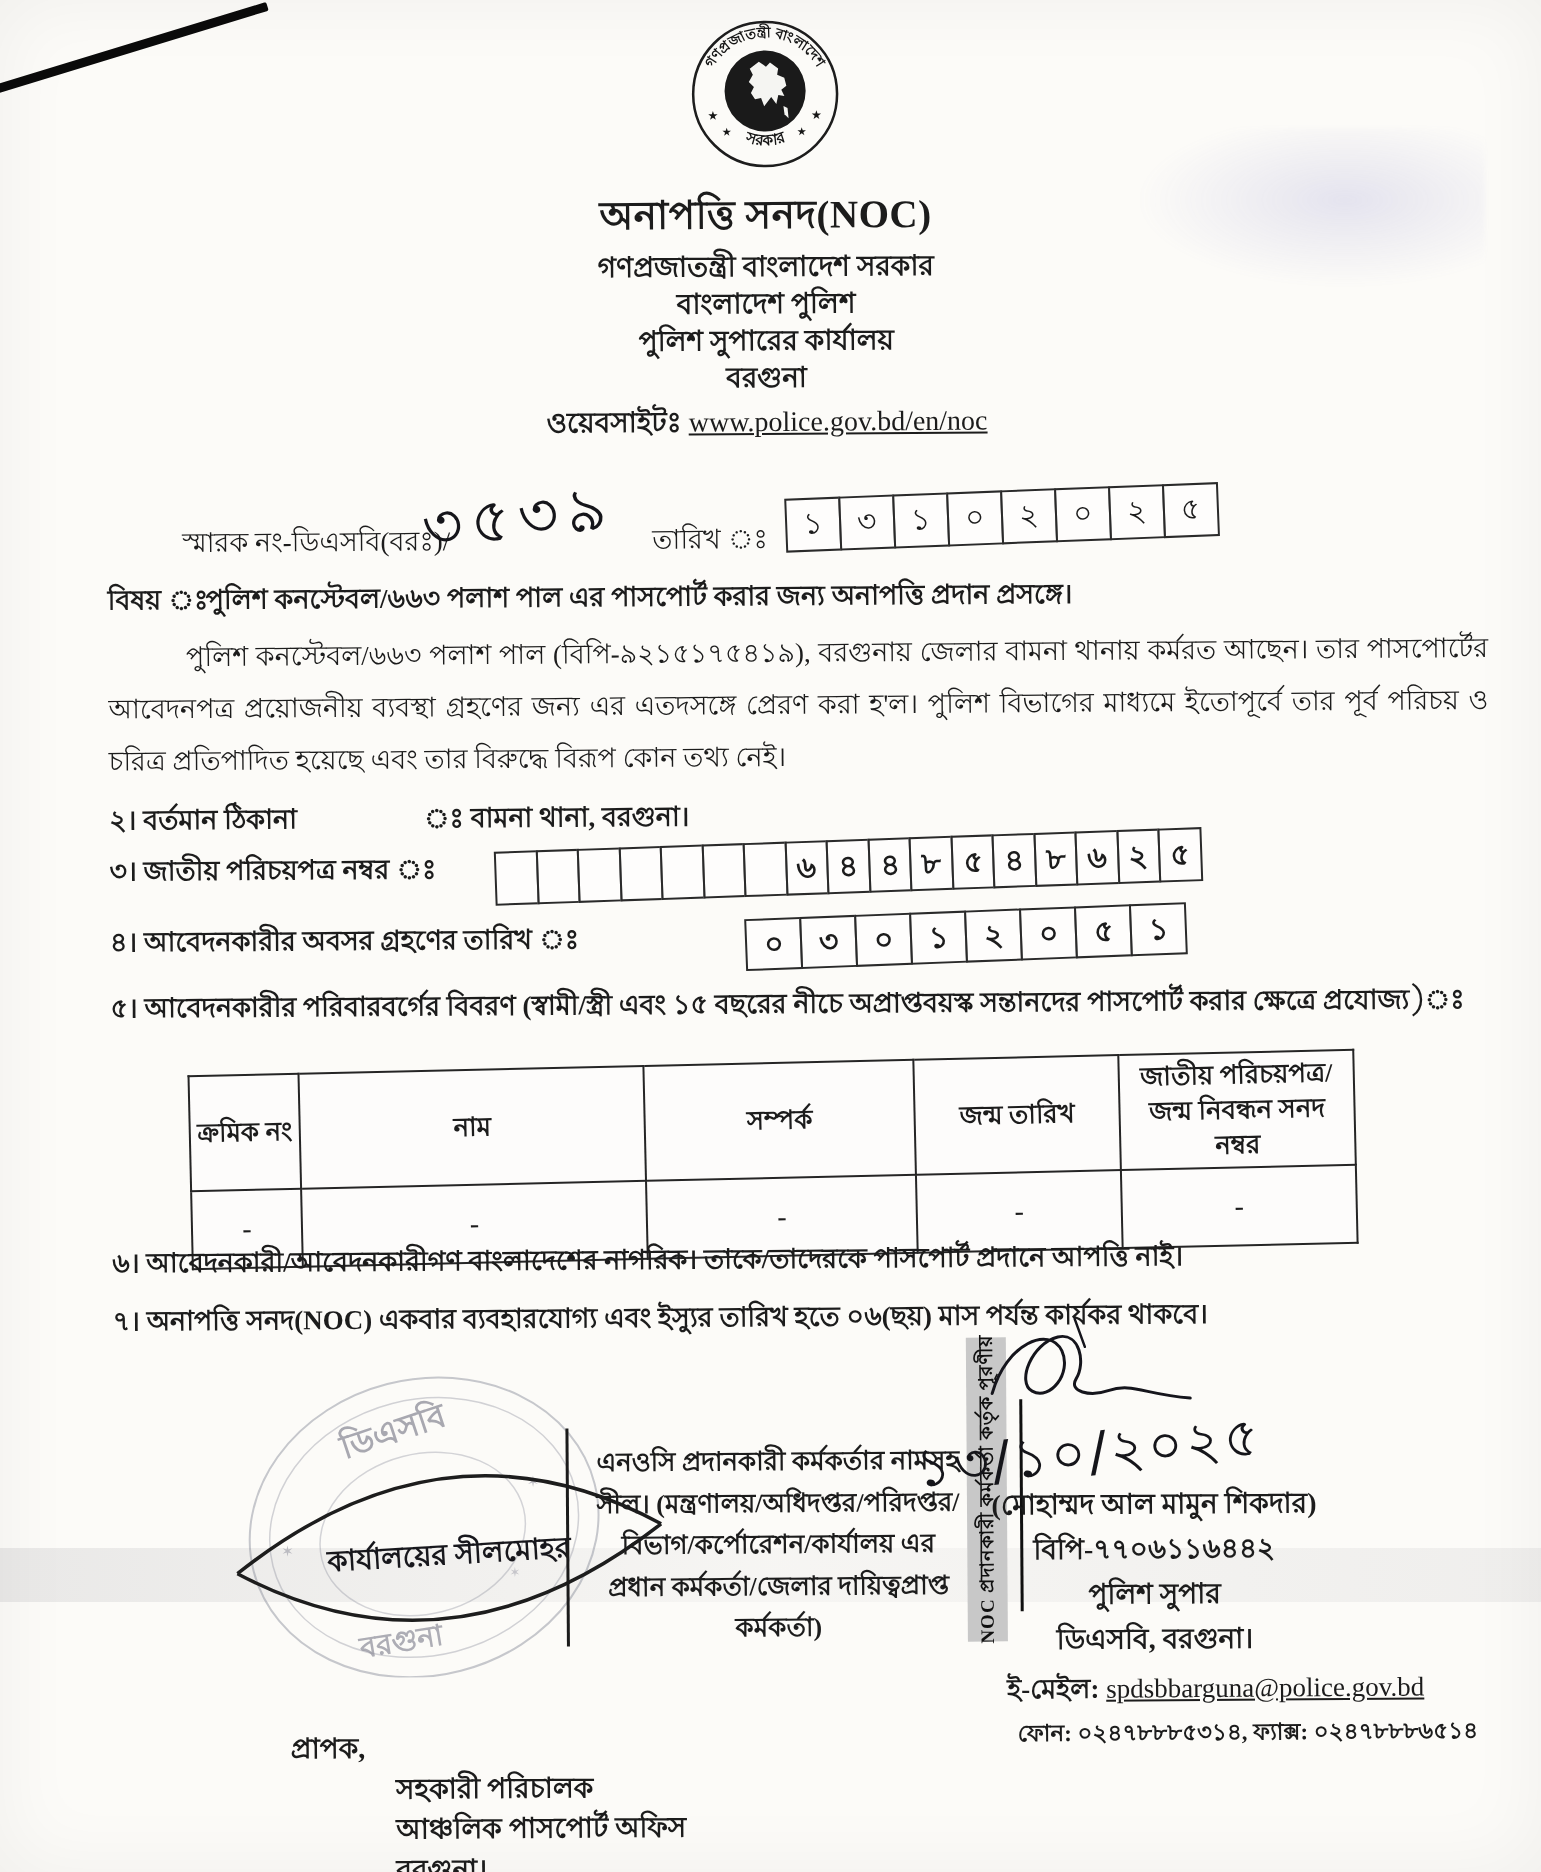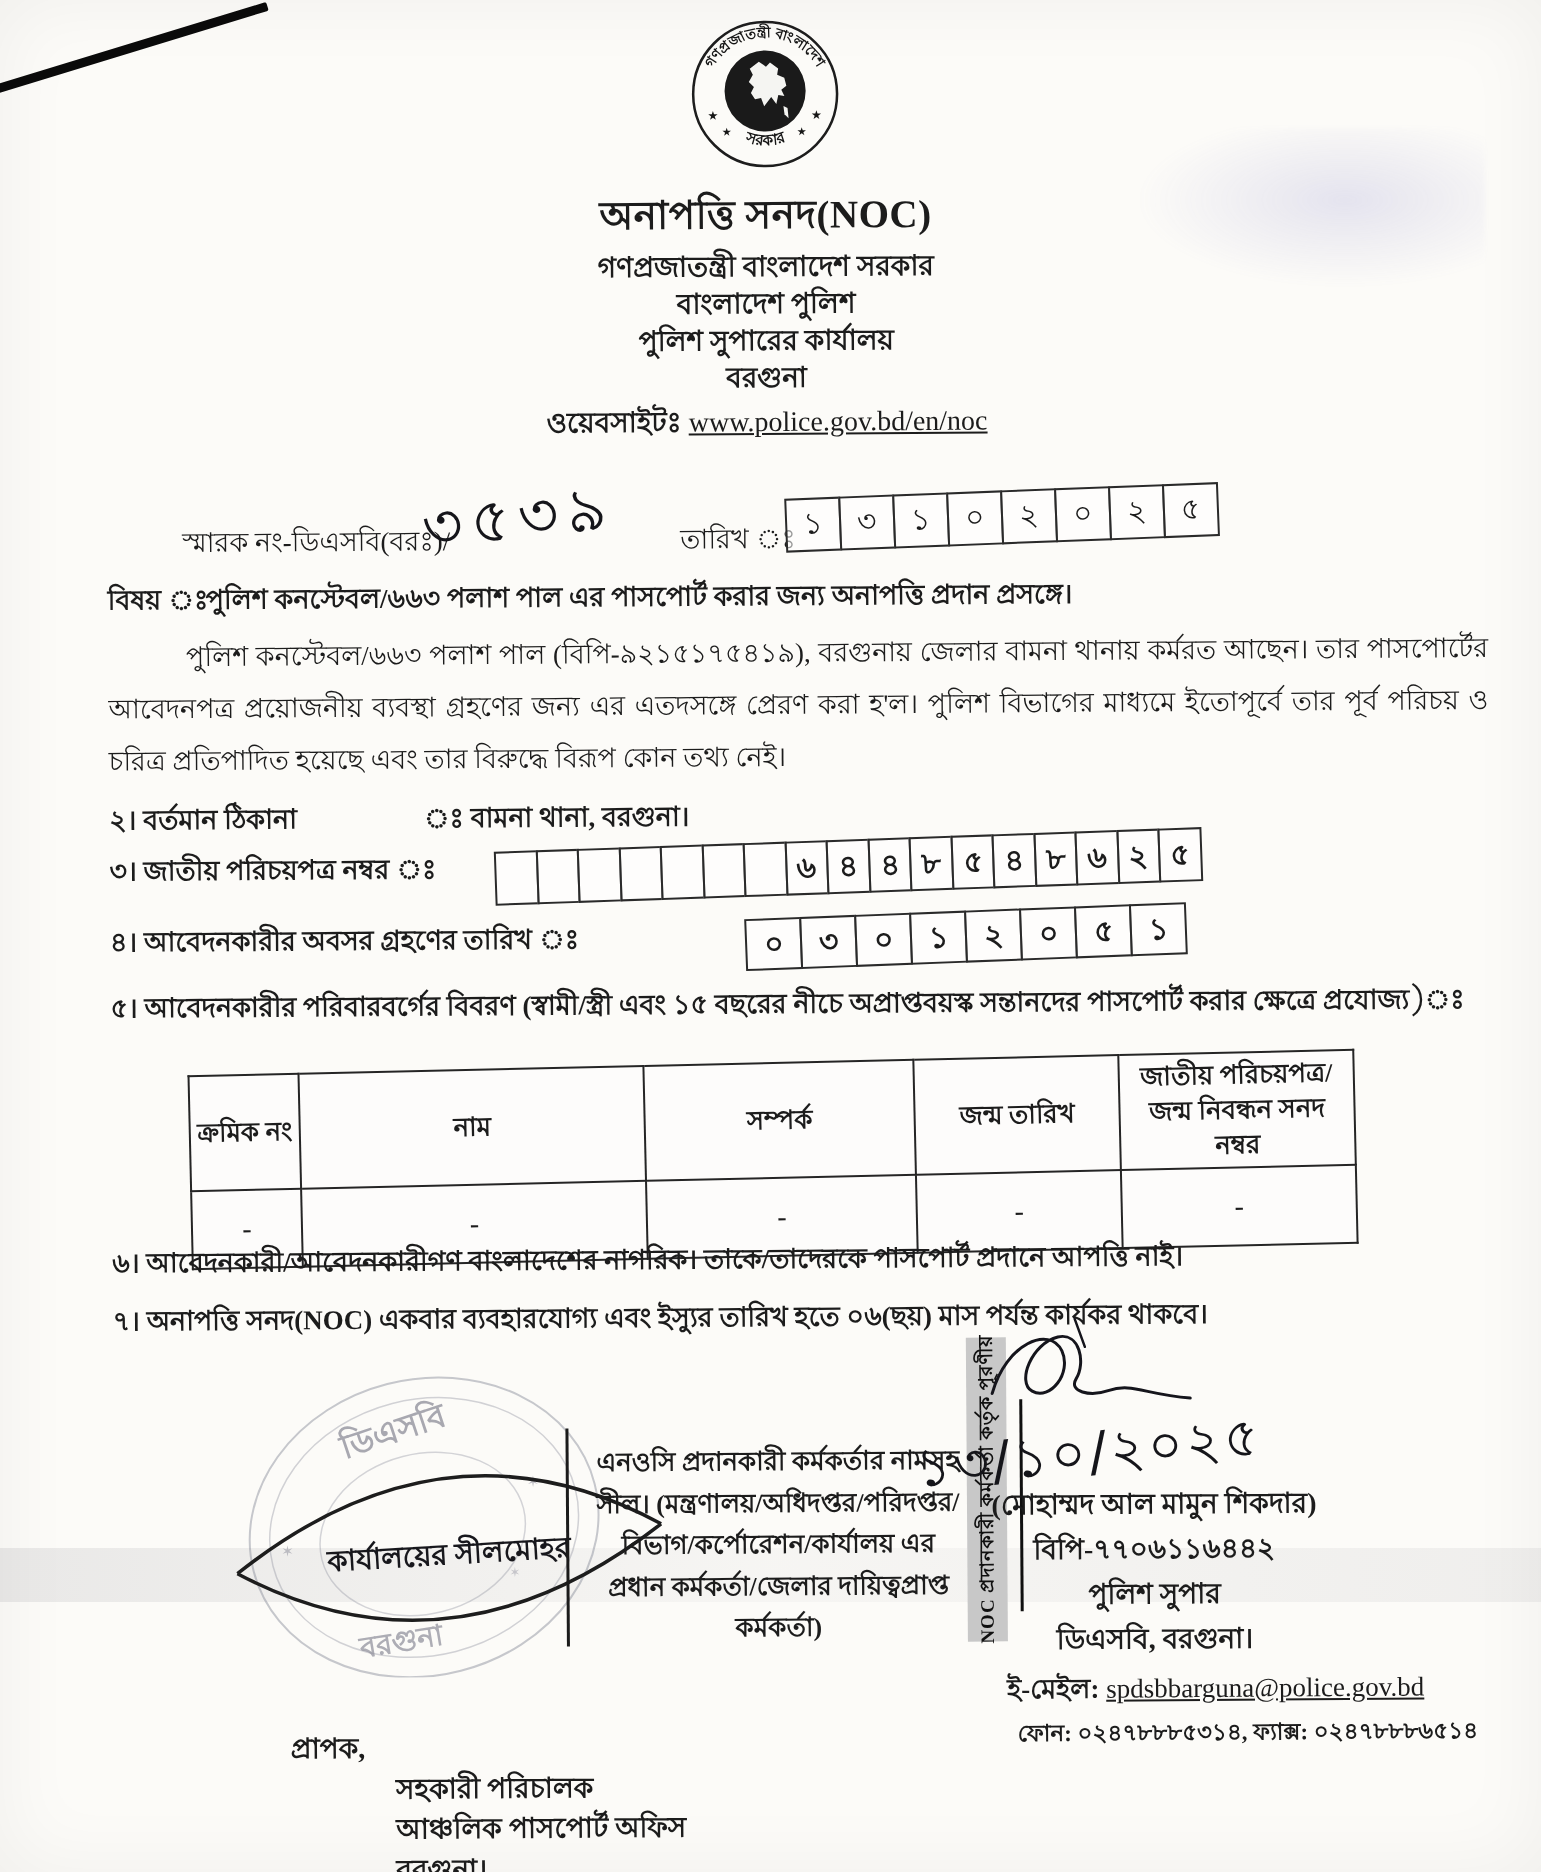--- a/index.html
+++ b/index.html
@@ -24,21 +24,21 @@
   .org-line{font-size:28px;line-height:1.32;font-weight:bold;}
   .website-line{font-size:28px;margin-top:3px;font-weight:bold;}
   .website-url{font-family:"Liberation Serif",serif;text-decoration:underline;font-weight:normal;}
   
   .hw{font-family:"DejaVu Sans",sans-serif;color:#15151a;}
   .memo-hw{position:absolute;left:425px;top:-20px;font-size:62px;letter-spacing:8px;
     transform:rotate(-6deg);font-weight:normal;}
   
   .memo-row{position:absolute;left:0;top:488px;width:100%;height:100px;font-size:27px;}
   .memo-label{position:absolute;left:185px;top:30px;}
-  .memo-date-label{position:absolute;left:655px;top:30px;margin-left:28px;}
+  .memo-date-label{position:absolute;left:655px;top:30px;}
   .boxes{display:flex;}
   .boxes>div{box-sizing:border-box;height:54px;border:2px solid #2a2a2a;margin-left:-2px;
     display:flex;align-items:center;justify-content:center;background:rgba(255,255,255,.55);}
   .boxes>div:first-child{margin-left:0;}
   .memo-boxes{position:absolute;left:788px;top:4px;transform:rotate(-1.8deg);}
   .memo-boxes>div{width:56px;}
   .hw-digit{font-family:"DejaVu Sans",sans-serif;font-size:30px;transform:rotate(-2deg);}
   
   .subject-row{position:absolute;left:110px;top:575px;width:1380px;height:50px;
     font-size:27px;font-weight:bold;}

